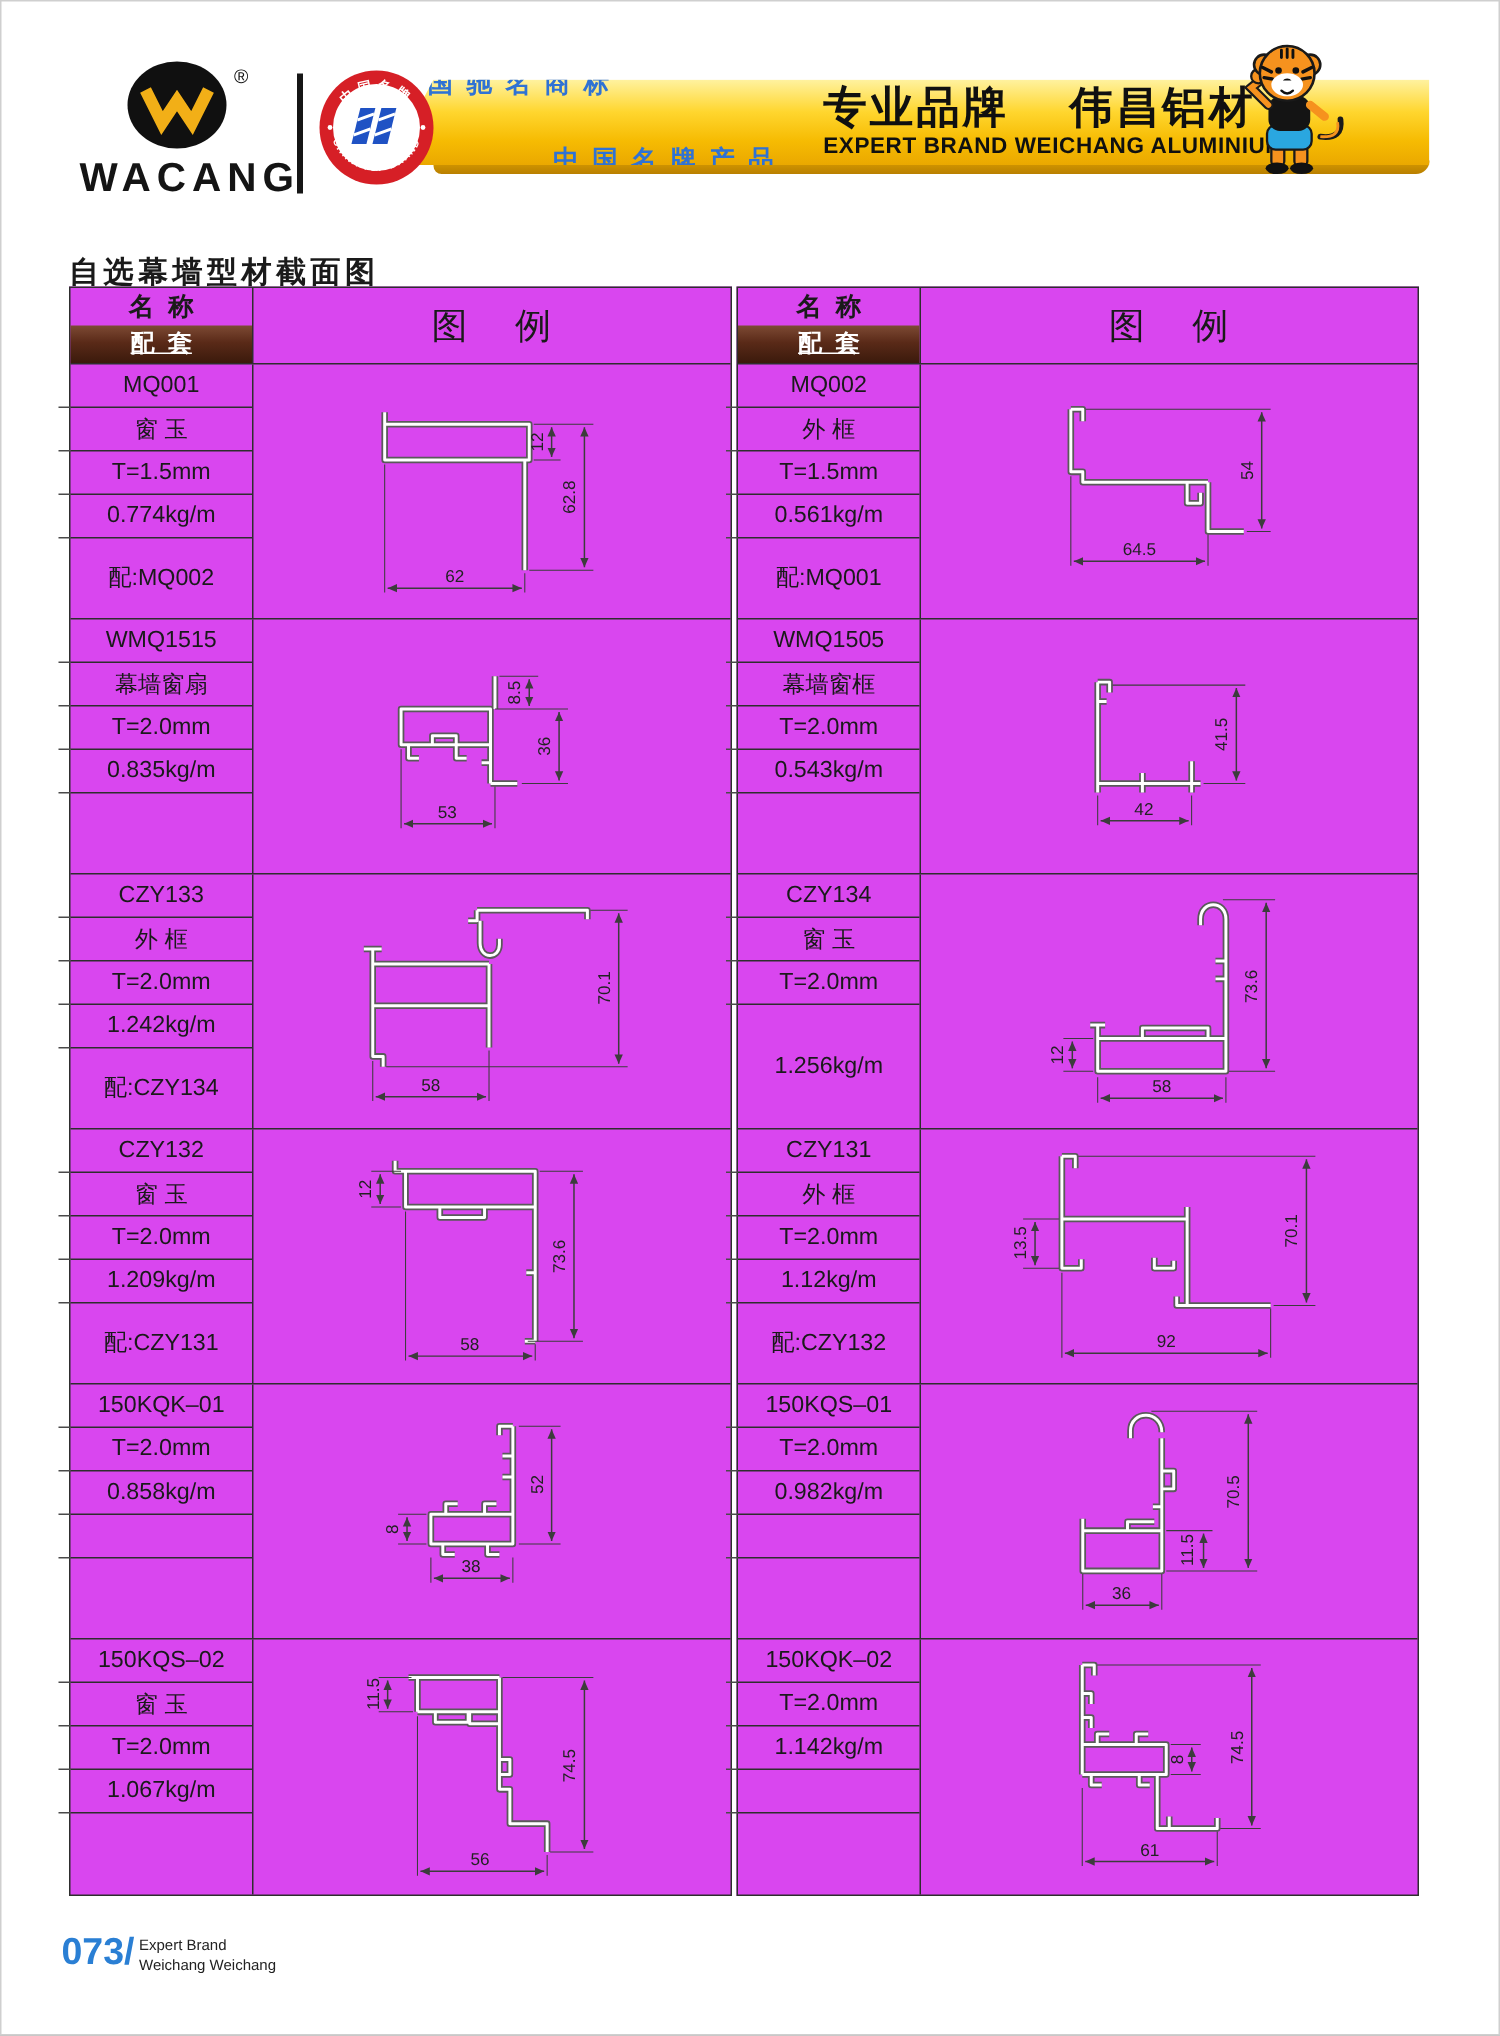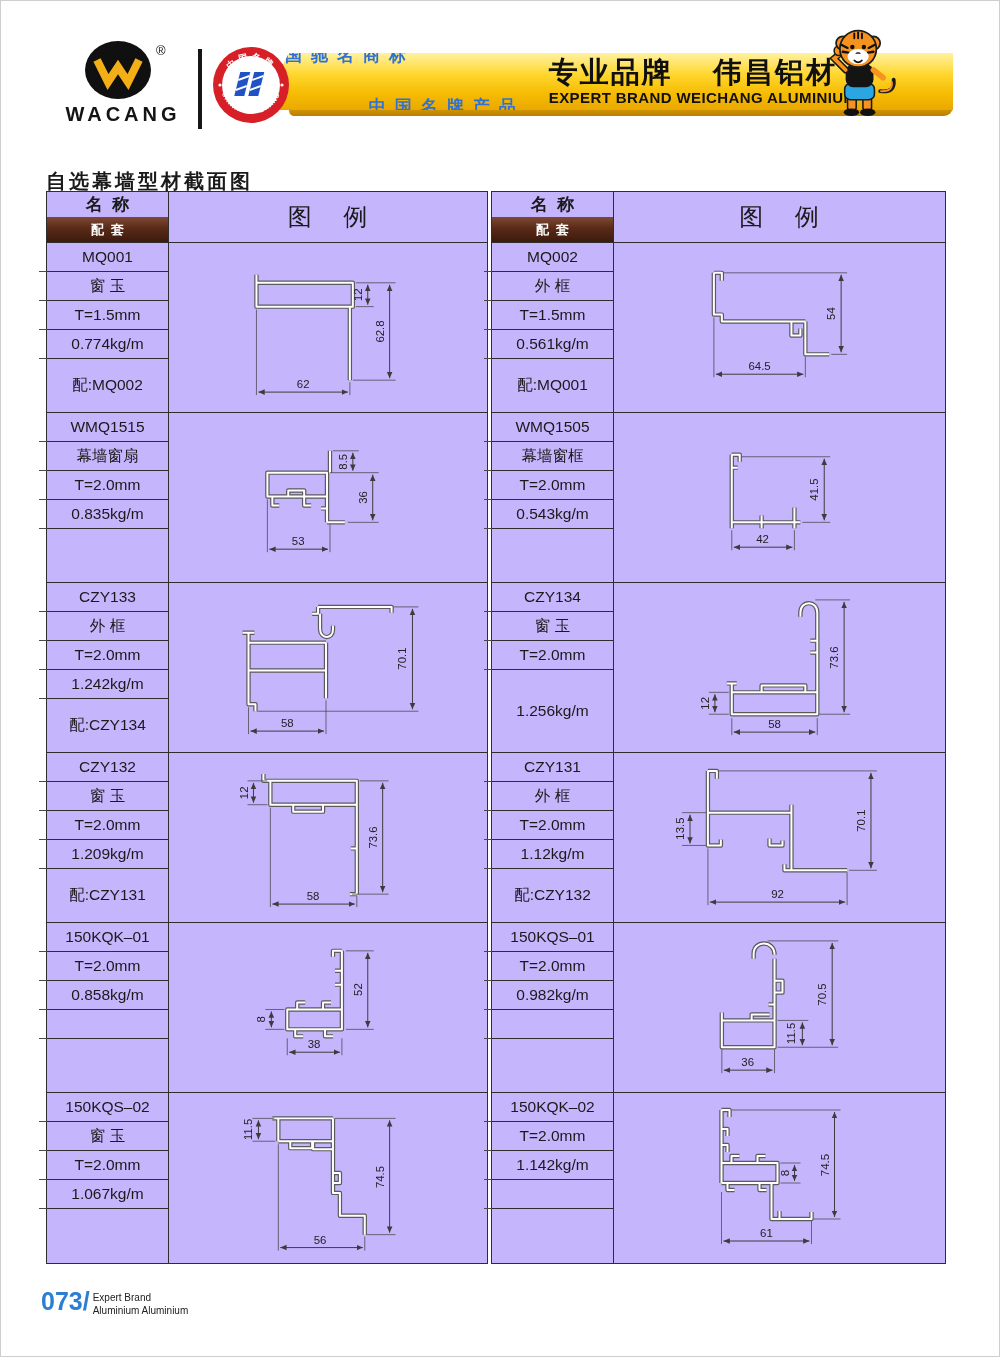--- a/index.html
+++ b/index.html
@@ -3,49 +3,49 @@
 <meta charset="utf-8">
 <style>
   html,body{margin:0;padding:0;background:#9a9a9a;}
   .page{position:relative;width:1000px;height:1357px;background:#fff;margin:0 auto;
         font-family:"Liberation Sans","DejaVu Sans",sans-serif;color:#1a1a1a;
         border:1px solid #cfcfcf;box-sizing:border-box;overflow:hidden;}
   
   .hdr{position:absolute;left:0;top:0;width:1000px;height:150px;}
   .logo-wrap{position:absolute;left:52px;top:38px;width:140px;text-align:center;}
   .logo-svg{display:block;margin:0 auto;}
-  .brand-word{font-size:20px;font-weight:bold;letter-spacing:4px;color:#141414;margin-top:2px;}
+  .brand-word{font-size:27px;font-weight:bold;letter-spacing:4px;color:#141414;margin-top:2px;}
   .hdr-divider{position:absolute;left:197px;top:48px;width:4px;height:80px;background:#161616;}
   .badge{position:absolute;left:210px;top:44px;width:80px;height:80px;z-index:3;}
   .banner{position:absolute;left:258px;top:52px;width:694px;height:57px;
           background:linear-gradient(180deg,#fff2a0 0%,#ffd62e 38%,#f6bb02 72%,#eaa800 100%);
           clip-path:polygon(30px 0,100% 0,100% 100%,0 100%);
           display:flex;align-items:center;z-index:1;}
   .banner-under{position:absolute;left:288px;top:106px;width:664px;height:9px;
           background:linear-gradient(180deg,#d89c00,#b97f00);border-radius:0 0 10px 6px;z-index:0;}
   .banner-blue{font-weight:bold;color:#2f72d4;font-size:17px;
                letter-spacing:9px;line-height:1.5;white-space:pre;}
   .banner-main{margin-left:24px;}
   .banner-title{font-size:29px;font-weight:bold;color:#101010;letter-spacing:2px;white-space:pre;line-height:1.05;}
   .banner-sub{font-size:15px;font-weight:bold;color:#101010;letter-spacing:0.4px;margin-top:1px;}
   .tiger{position:absolute;left:812px;top:20px;width:96px;height:98px;z-index:4;}
   
   .page-title{position:absolute;left:45px;top:167px;font-size:20px;font-weight:bold;letter-spacing:3px;}
   
   .tables{position:absolute;left:45px;top:190px;width:900px;display:flex;gap:3px;}
-  .ptable{border:1.6px solid #2e2e2e;box-sizing:border-box;background:#c4b5fd;}
+  .ptable{border:1.6px solid #2e2e2e;box-sizing:border-box;background:#d946ef;}
   .ptable.tleft{width:442px;}
   .ptable.tright{width:455px;}
   .thead{display:flex;height:50px;border-bottom:1.4px solid #2e2e2e;}
   .th-name{width:122px;border-right:1.4px solid #2e2e2e;display:flex;flex-direction:column;box-sizing:border-box;}
   .th-n-top{flex:1;display:flex;align-items:center;justify-content:center;
             font-size:17px;font-weight:bold;white-space:pre;}
   .th-n-bot{flex:1;display:flex;align-items:center;justify-content:center;
-            font-size:13px;font-weight:bold;color:#fff;white-space:pre;
-            background:linear-gradient(180deg,#7d4a34 0%,#5a2a18 45%,#3b1a0c 100%);}
+            font-size:16px;font-weight:bold;color:#fff;white-space:pre;
+            background:linear-gradient(180deg,#7d4a34 0%,#5a2a18 45%,#3b1a0c 100%);text-decoration:underline;}
   .th-legend{flex:1;display:flex;align-items:center;justify-content:center;
              font-size:24px;white-space:pre;letter-spacing:1px;}
   .blk{display:flex;height:170px;border-bottom:1.2px solid #2e2e2e;box-sizing:border-box;}
   .blk:last-child{border-bottom:none;}
   .ncol{width:122px;border-right:1.4px solid #2e2e2e;display:flex;flex-direction:column;box-sizing:border-box;}
   .ncell{height:29px;border-bottom:1px solid #2e2e2e;display:flex;align-items:center;justify-content:center;
          font-size:15.5px;white-space:pre;position:relative;box-sizing:border-box;}
   .ncell:last-child{flex:1;border-bottom:none;}
   .ncell::after{content:"";position:absolute;left:-8px;bottom:-1px;width:8px;height:1px;background:#4a4a4a;}
   .ncell:last-child::after{display:none;}
@@ -438,16 +438,16 @@
           </svg>
         </div>
       </div>
     </div>
   </div>
 
 
   <div class="pageno">
     <span class="pageno-num">073/</span>
     <span class="pageno-cap"><span>Expert Brand</span><br>
-      <span>Aluminium Aluminium</span></span>
+      <span>Weichang Weichang</span></span>
   </div>
 
 </div>
 
 </body></html>

